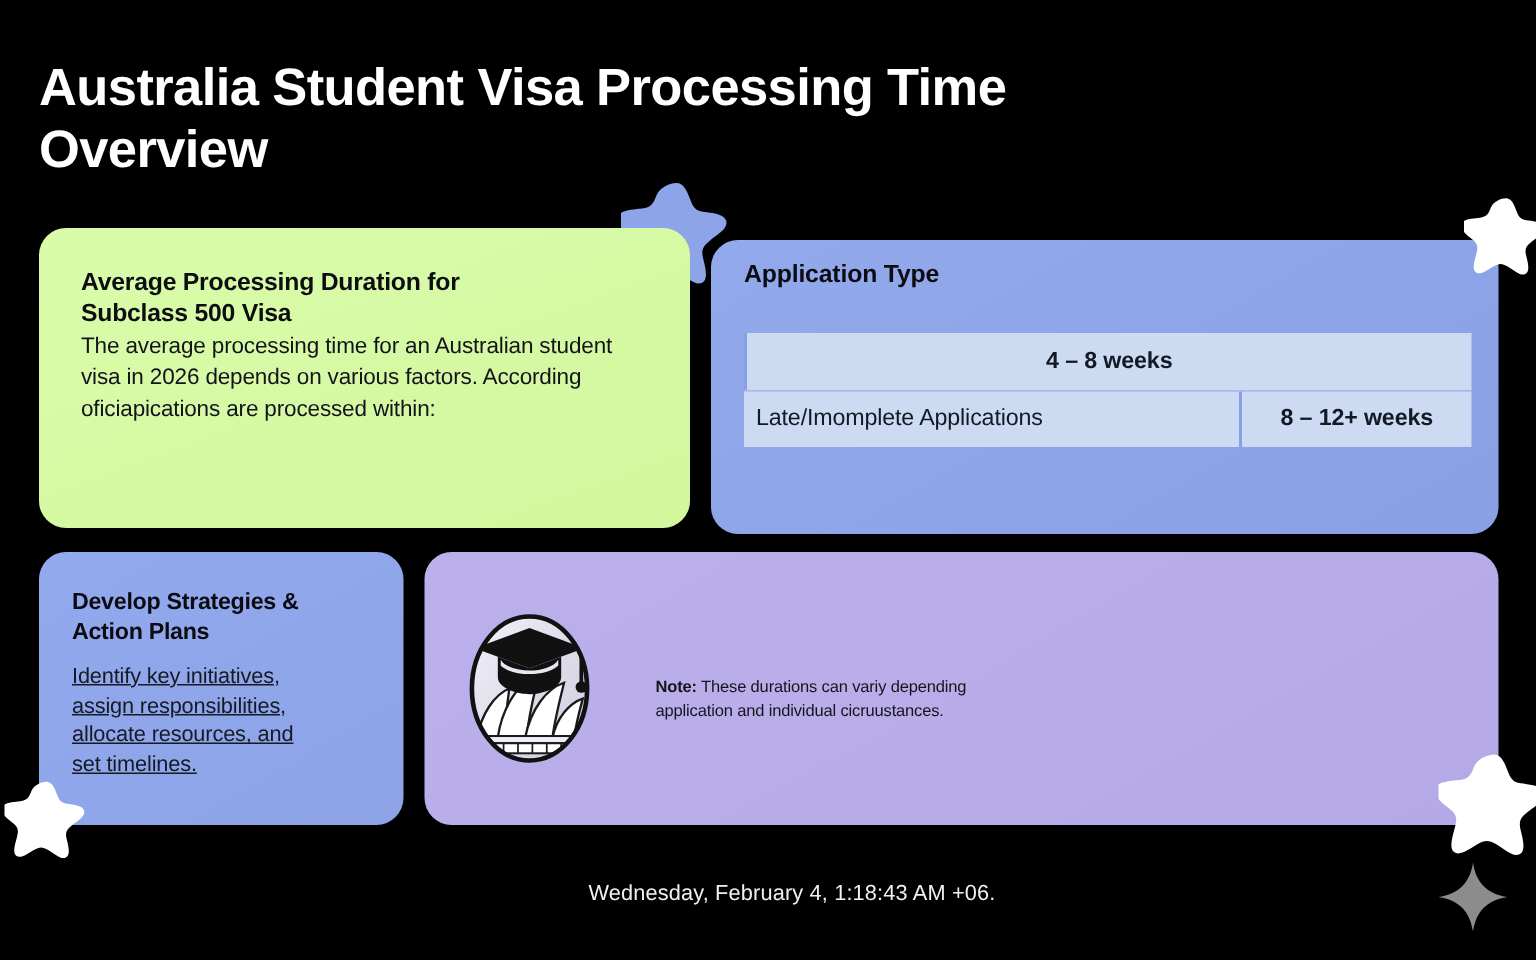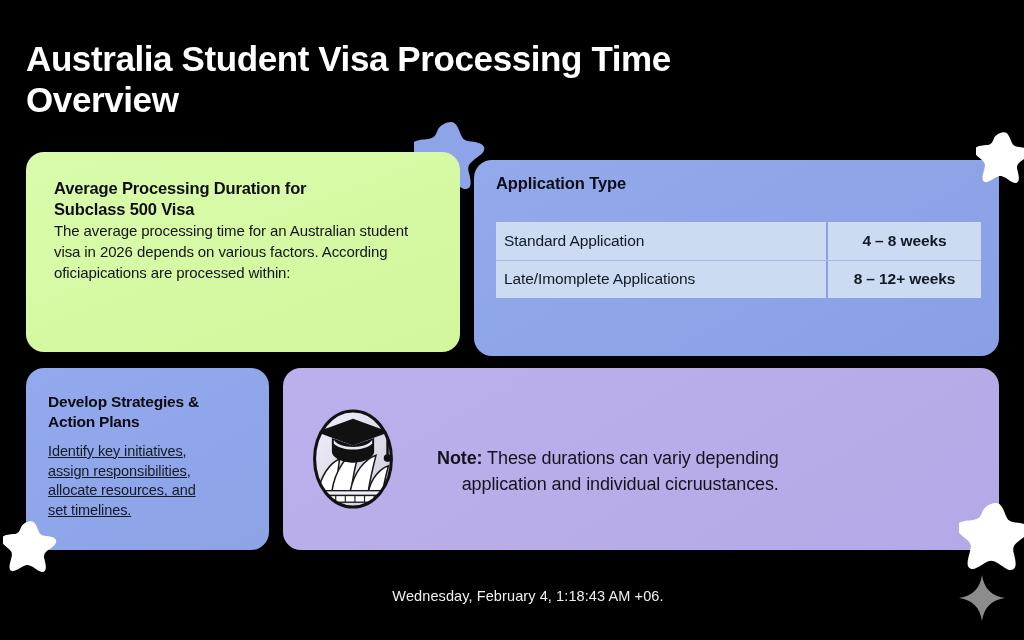--- a/index.html
+++ b/index.html
@@ -176,25 +176,24 @@
     width: 716px;
     height: 182px;
     background: linear-gradient(150deg, #bcb0ec 0%, #b5a8e6 100%);
     display: flex;
     align-items: center;
     padding: 0 24px 0 22px;
   }
   .note-text {
     margin-left: 36px;
     color: #14141d;
-    font-size: 18px;
+    font-size: 11px;
     line-height: 1.42;
     white-space: pre-line;
     letter-spacing: -0.1px;
-    text-align: right;
   }
   .note-text b { font-weight: bold; }
 
   
   .badge {
     position: relative;
     flex: 0 0 96px;
     width: 96px;
     height: 112px;
   }
@@ -241,21 +240,20 @@
 
   <div class="card card-table">
     <div class="thead">
       <div class="th-left">Application Type</div>
       <div class="th-right">Processing Time
 (Weeks)</div>
     </div>
     <div class="tbody">
 
       <div class="trow">
-        <div class="td-left">Standard Application</div>
         <div class="td-right">4 – 8 weeks</div>
       </div>
 
 
       <div class="trow">
         <div class="td-left">Late/Imomplete Applications</div>
         <div class="td-right">8 – 12+ weeks</div>
       </div>
 
     </div>

